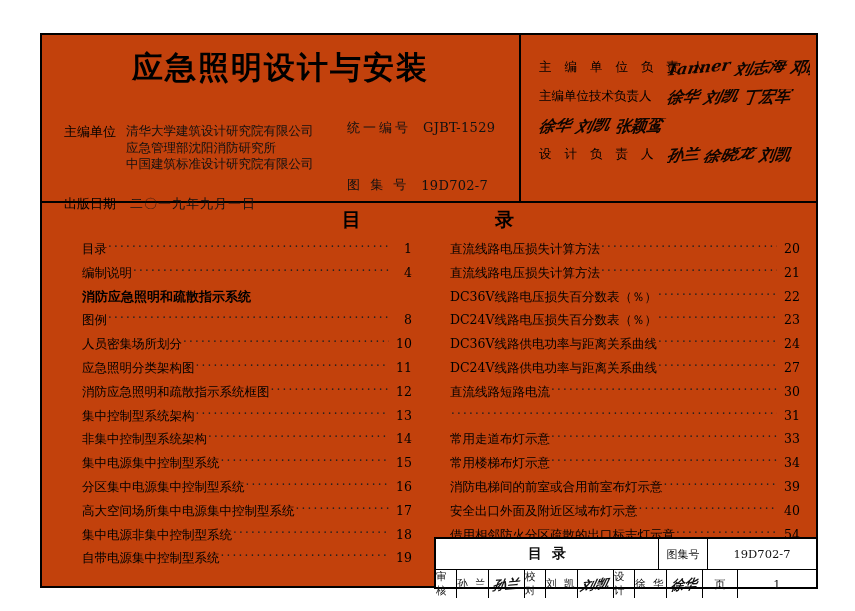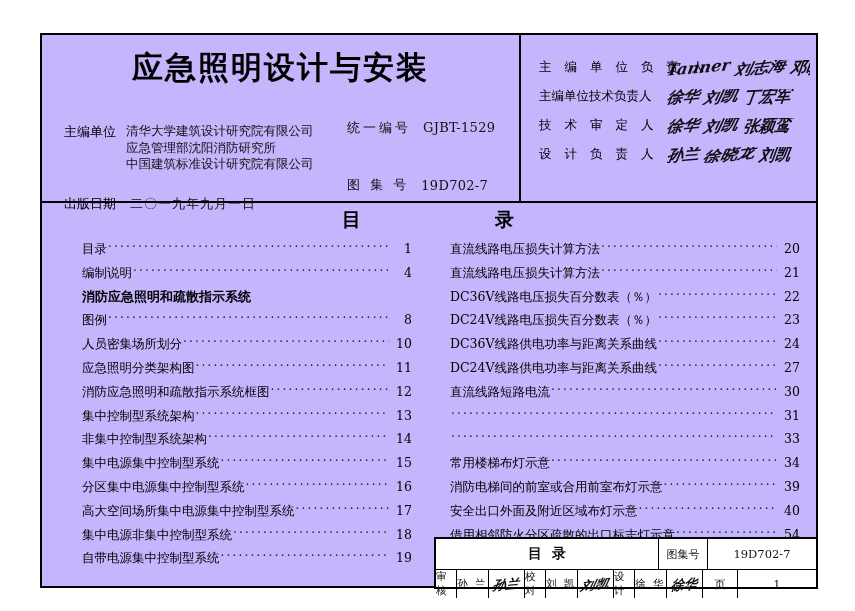--- a/index.html
+++ b/index.html
@@ -18,21 +18,21 @@
 
   
   #doc-frame {
     position: absolute;
     left: 40px;
     top: 33px;
     width: 778px;
     height: 555px;
     border: 2.5px solid #000;
     box-sizing: border-box;
-    background: #c4b5fd;
+    background: #c2410c;
   }
 
   
   #header-band {
     position: absolute;
     left: 0;
     top: 0;
     right: 0;
     height: 168px;
     border-bottom: 2.5px solid #000;
@@ -337,21 +337,20 @@
         <div class="sig-row">
           <span class="sig-label tight-sp">主编单位技术负责人</span>
           <span class="sig-marks">
             <span class="sig-mark">徐华</span>
             <span class="sig-mark m2">刘凯</span>
             <span class="sig-mark m3">丁宏军</span>
           </span>
         </div>
 
         <div class="sig-row">
-          <span class="sig-label wide-sp">技 术 审 定 人</span>
           <span class="sig-marks">
             <span class="sig-mark">徐华</span>
             <span class="sig-mark m2">刘凯</span>
             <span class="sig-mark m3">张颖鸾</span>
           </span>
         </div>
 
         <div class="sig-row">
           <span class="sig-label wide-sp">设 计 负 责 人</span>
           <span class="sig-marks">
@@ -474,20 +473,21 @@
         <div class="toc-item">
           <span class="toc-title">直流线路短路电流</span>
           <span class="toc-dots">················································································</span>
           <span class="toc-page">30</span>
         </div>
         <div class="toc-item">
           <span class="toc-dots">················································································</span>
           <span class="toc-page">31</span>
         </div>
         <div class="toc-item">
+          <span class="toc-title">常用走道布灯示意</span>
           <span class="toc-dots">················································································</span>
           <span class="toc-page">33</span>
         </div>
         <div class="toc-item">
           <span class="toc-title">常用楼梯布灯示意</span>
           <span class="toc-dots">················································································</span>
           <span class="toc-page">34</span>
         </div>
         <div class="toc-item">
           <span class="toc-title">消防电梯间的前室或合用前室布灯示意</span>

